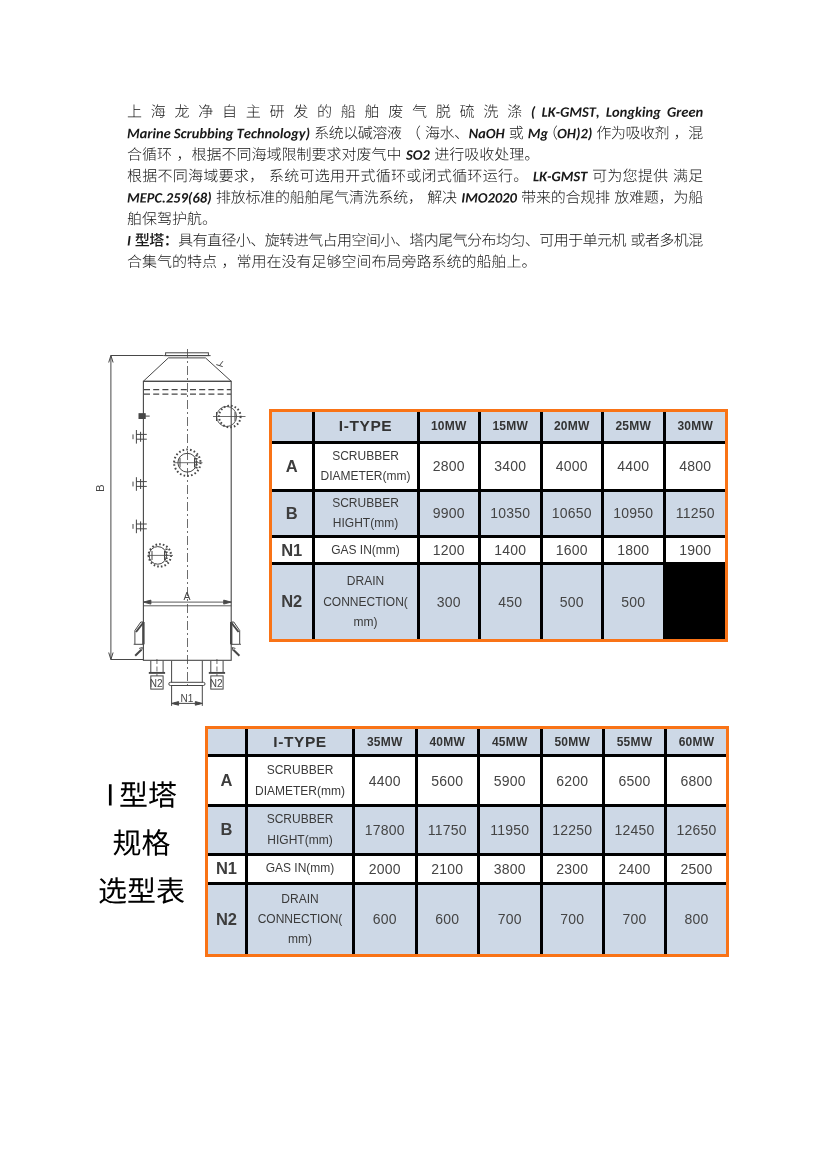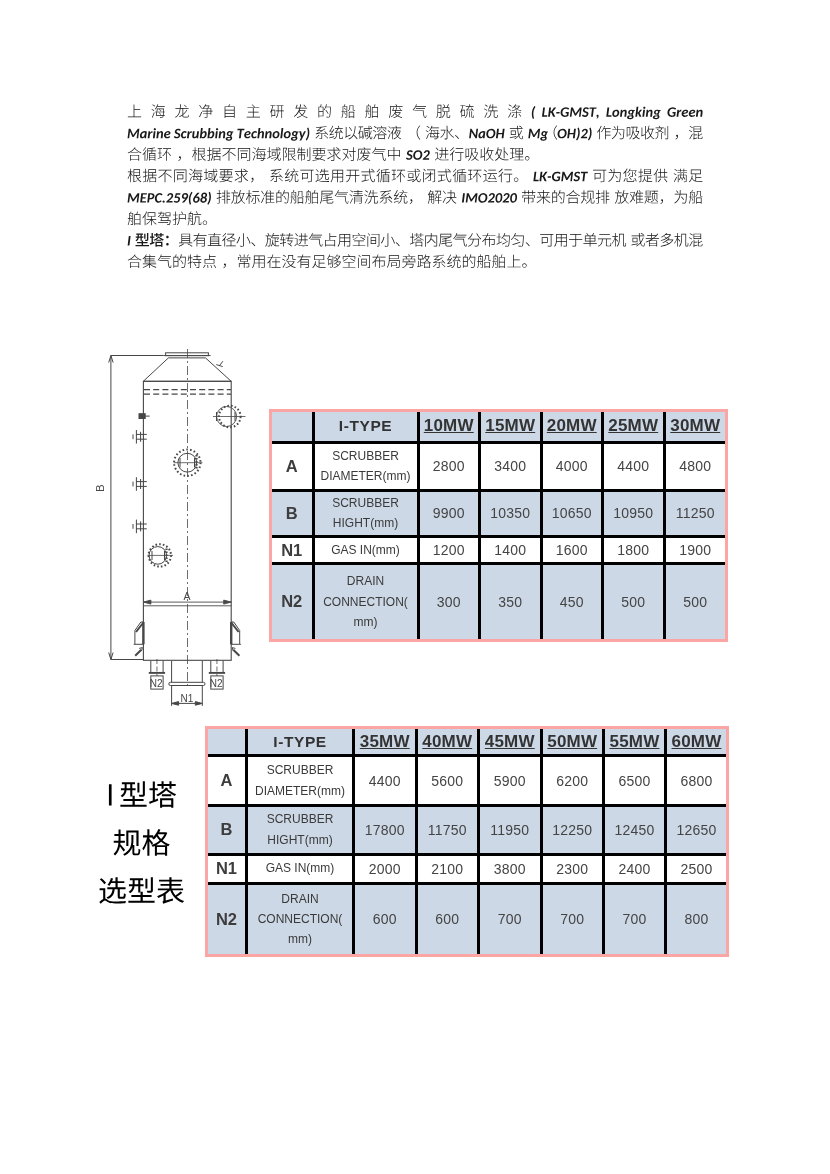--- a/index.html
+++ b/index.html
@@ -1,20 +1,20 @@
 <!DOCTYPE html>
 <html><head><meta charset="utf-8"><style>
 html,body{margin:0;padding:0;background:#fff;}
 #page{position:relative;width:830px;height:1174px;overflow:hidden;font-family:"Liberation Sans",sans-serif;}
 svg.layer{position:absolute;left:0;top:0;}
-.tbl{position:absolute;display:grid;gap:3px;background:#000;border:3px solid #fca5a5;}
+.tbl{position:absolute;display:grid;gap:3px;background:#000;border:3px solid #f97316;}
 .tbl div{display:flex;align-items:center;justify-content:center;text-align:center;}
 .hb{background:#cdd8e6;color:#333;font-weight:bold;}
 .it{font-size:15.5px;letter-spacing:0.6px;}
-.mw{font-size:17px;letter-spacing:0.2px;text-decoration:underline;}
+.mw{font-size:12px;letter-spacing:0.2px;}
 .cw{background:#fff;}
 .cb{background:#cdd8e6;}
 .lb{font-weight:bold;font-size:16.5px;color:#3d3d3d;}
 .ds{font-size:12px;color:#3a3a3a;line-height:20.3px;}
 .nm{font-size:14px;color:#444444;letter-spacing:0.2px;}
 </style></head>
 <body>
 <div id="page">
 <svg class="layer" width="830" height="1174" viewBox="0 0 830 1174">
 <defs>
@@ -705,21 +705,20 @@
       <div class="cw nm">1200</div>
       <div class="cw nm">1400</div>
       <div class="cw nm">1600</div>
       <div class="cw nm">1800</div>
       <div class="cw nm">1900</div>
       <div class="cb lb">N2</div>
       <div class="cb ds">
         <span>DRAIN<br>CONNECTION(<br>mm)</span>
       </div>
       <div class="cb nm">300</div>
-      <div class="cb nm">350</div>
       <div class="cb nm">450</div>
       <div class="cb nm">500</div>
       <div class="cb nm">500</div>
     </div>
 
 <div class="tbl" style="left:205px;top:726px;width:518.0px;height:225.0px;grid-template-columns:37px 104px 59.5px 59.5px 59.5px 59.5px 59px 59px;grid-template-rows:25px 47px 45.5px 26px 69.5px;">
       <div class="hb"></div>
       <div class="hb it">I-TYPE</div>
       <div class="hb mw">35MW</div>
       <div class="hb mw">40MW</div>

